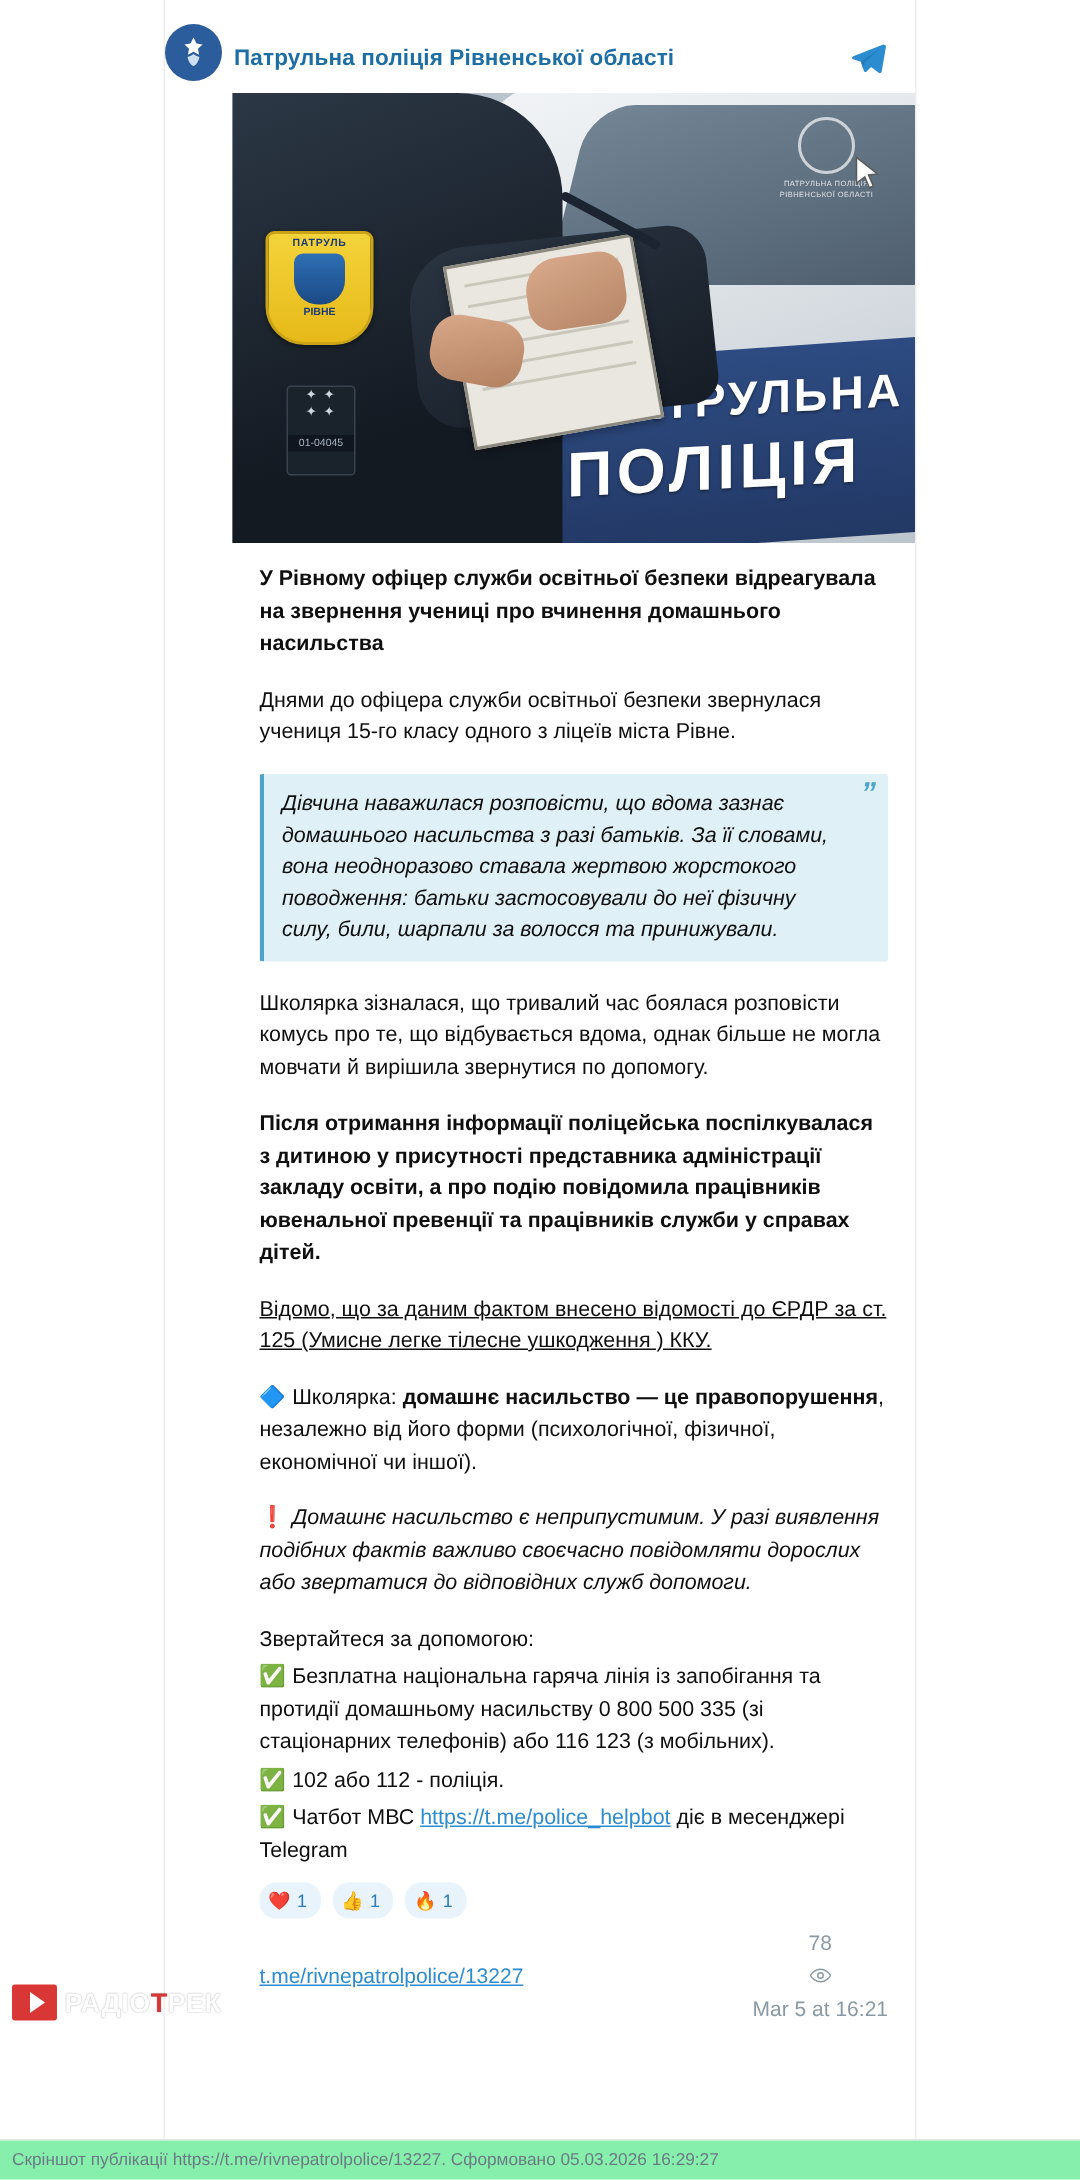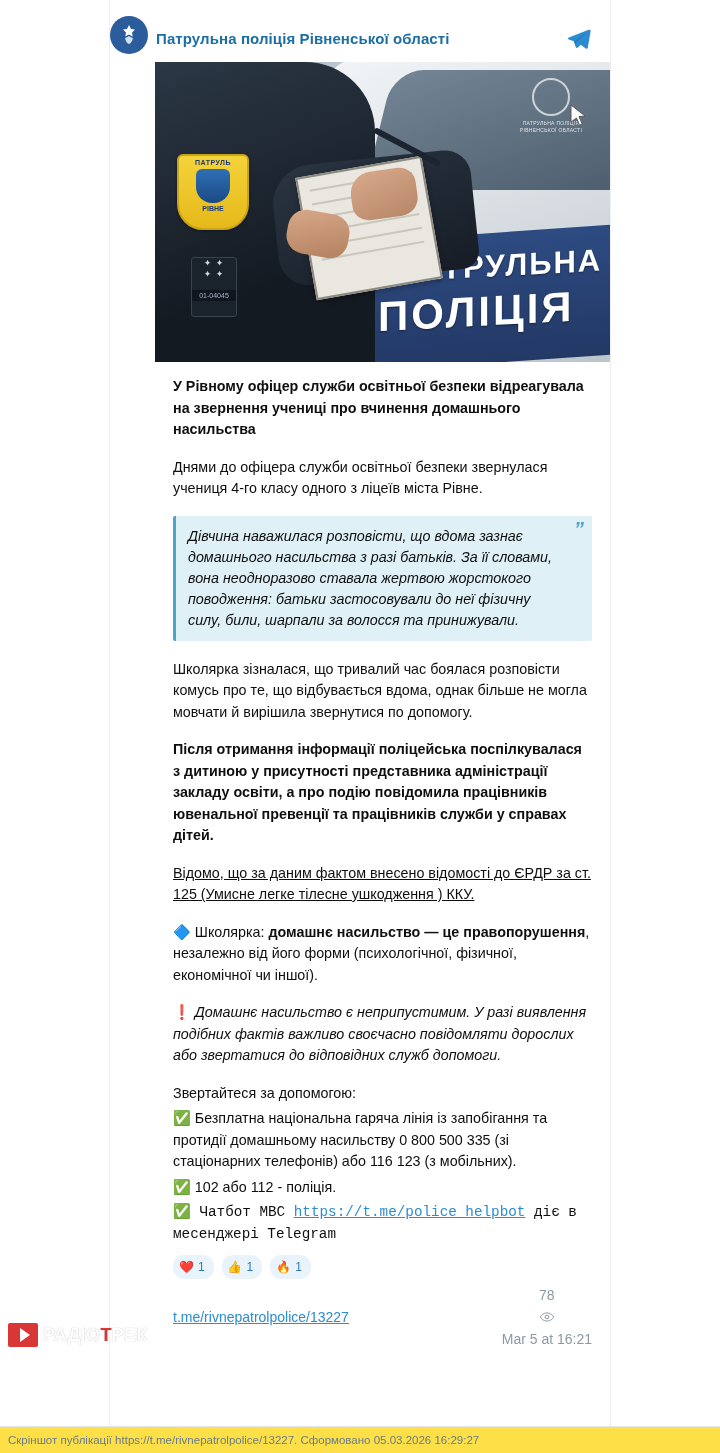--- a/index.html
+++ b/index.html
@@ -275,21 +275,21 @@
     line-height: 14px;
   }
   .warn-italic {
     font-style: italic;
   }
   .emoji { font-style: normal; }
   .link {
     color: #2b8cd0;
     text-decoration: underline;
   }
-  .no-margin { margin-bottom: 0 !important; font-family: Liberation Mono, monospace; }
+  .no-margin { margin-bottom: 0 !important; }
   .tight { margin-bottom: 4px !important; }
 
   
   .reactions {
     margin-left: 45px;
     width: 455px;
     box-sizing: border-box;
     padding: 10px 18px 6px 18px;
     display: flex;
     gap: 8px;
@@ -359,21 +359,21 @@
   }
   .rt-text .rt-red { color: #d93636; }
 
   
   .caption-bar {
     position: absolute;
     left: 0;
     top: 1427px;
     width: 720px;
     height: 26px;
-    background: #fde047;
+    background: #86efac;
     font-size: 11.5px;
     color: #6b7b85;
     display: flex;
     align-items: center;
     padding-left: 8px;
     box-sizing: border-box;
   }
   .bottom-divider {
     position:absolute;
     left: 0; top: 1426px;
@@ -457,21 +457,21 @@
         <svg width="18" height="26" viewBox="0 0 18 26" aria-hidden="true">
           <path d="M1 1l14 11-6 .6 3.2 7.4-2.6 1.2L6.5 14 1 18z" fill="#ffffff" stroke="#5a5a5a" stroke-width="1"></path>
         </svg>
       </div>
     </div>
 
     <div class="post-body">
 
       <p class="p-bold">У Рівному офіцер служби освітньої безпеки відреагувала на звернення учениці про вчинення домашнього насильства</p>
 
-      <p>Днями до офіцера служби освітньої безпеки звернулася учениця 4-го класу одного з ліцеїв міста Рівне.</p>
+      <p>Днями до офіцера служби освітньої безпеки звернулася учениця 15-го класу одного з ліцеїв міста Рівне.</p>
 
       <div class="quote-block">
         <span class="quote-mark">”</span>
         <span>Дівчина наважилася розповісти, що вдома зазнає домашнього насильства з разі батьків. За її словами, вона неодноразово ставала жертвою жорстокого поводження: батьки застосовували до неї фізичну силу, били, шарпали за волосся та принижували.</span>
       </div>
 
       <p>Школярка зізналася, що тривалий час боялася розповісти комусь про те, що відбувається вдома, однак більше не могла мовчати й вирішила звернутися по допомогу.</p>
 
       <p class="p-bold">Після отримання інформації поліцейська поспілкувалася з дитиною у присутності представника адміністрації закладу освіти, а про подію повідомила працівників ювенальної превенції та працівників служби у справах дітей.</p>
 

